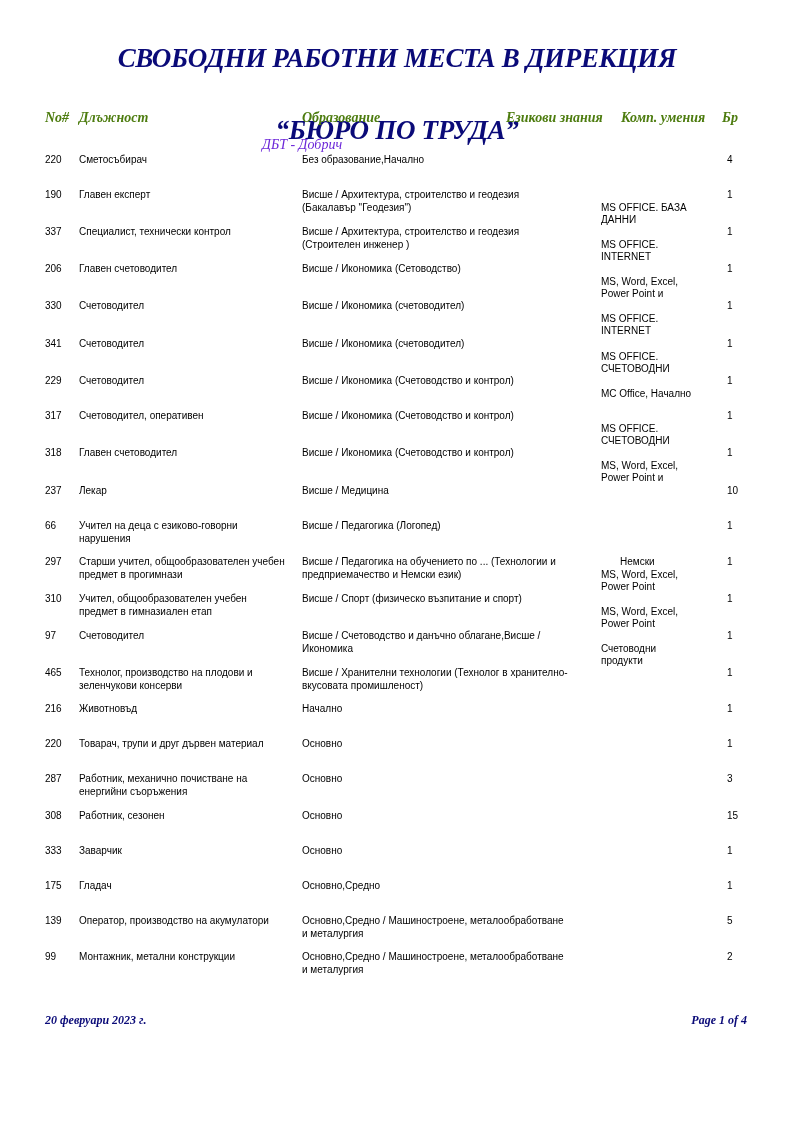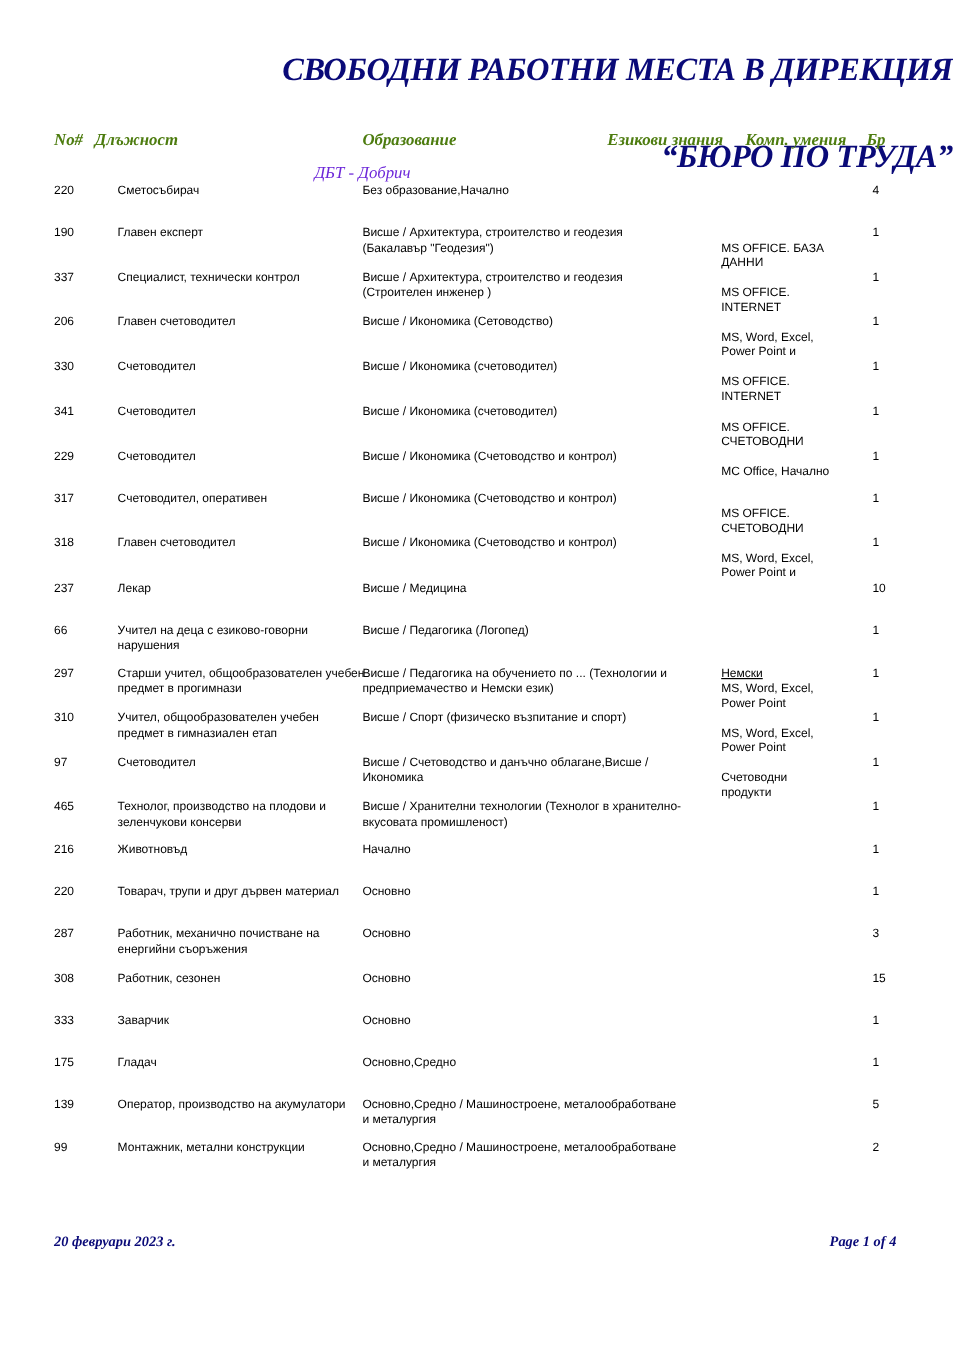--- a/index.html
+++ b/index.html
@@ -1,30 +1,30 @@
 <!DOCTYPE html>
 <html><head>
 <meta charset="utf-8">
 <style>
   html, body { margin:0; padding:0; background:#ffffff; }
   body { width:794px; height:1122px; position:relative; overflow:hidden; font-family:"Liberation Sans", sans-serif; color:#000; }
-  .title { position:absolute; left:0; width:794px; text-align:right; font-family:"Liberation Serif", serif; font-style:italic; font-weight:bold; color:#0a0a78; font-size:27px; line-height:28px; letter-spacing:-0.3px; }
+  .title { position:absolute; left:0; width:794px; text-align:center; font-family:"Liberation Serif", serif; font-style:italic; font-weight:bold; color:#0a0a78; font-size:27px; line-height:28px; letter-spacing:-0.3px; }
   .t1 { top:44px; }
   .t2 { top:72px;margin-top:44px; }
   .hdr { position:absolute; top:110px; font-family:"Liberation Serif", serif; font-style:italic; font-weight:bold; color:#4d7c0f; font-size:14px; }
   .section { position:absolute; top:137px; left:262px; font-family:"Liberation Serif", serif; font-style:italic; color:#6d28d9; font-size:14px; }
   .row { position:absolute; left:0; width:794px; font-size:10px; line-height:12.5px; }
   .c { position:absolute; top:0; white-space:pre-line; }
   .c-no { left:45px; }
-  .c-pos { left:79px; width:225px;margin-left:19px; }
+  .c-pos { left:79px; width:225px; }
   .c-edu { left:302px; width:290px; }
-  .c-lang { left:601px; width:70px;text-decoration:underline; }
+  .c-lang { left:620px; width:70px; }
   .c-skill { left:601px; top:12.5px; width:110px; }
   .c-cnt { left:727px; }
-  .footer { position:absolute; top:1013px; font-family:"Liberation Serif", serif; font-style:italic; font-weight:bold; color:#0a0a78; font-size:12px;margin-top:14px; }
+  .footer { position:absolute; top:1013px; font-family:"Liberation Serif", serif; font-style:italic; font-weight:bold; color:#0a0a78; font-size:12px; }
 </style>
 </head>
 <body>
 
 <div class="title t1">СВОБОДНИ РАБОТНИ МЕСТА В ДИРЕКЦИЯ</div>
 <div class="title t2">“БЮРО ПО ТРУДА”</div>
 
 <div>
   <span class="hdr" style="left:45px">No#</span>
   <span class="hdr" style="left:79px">Длъжност</span>

